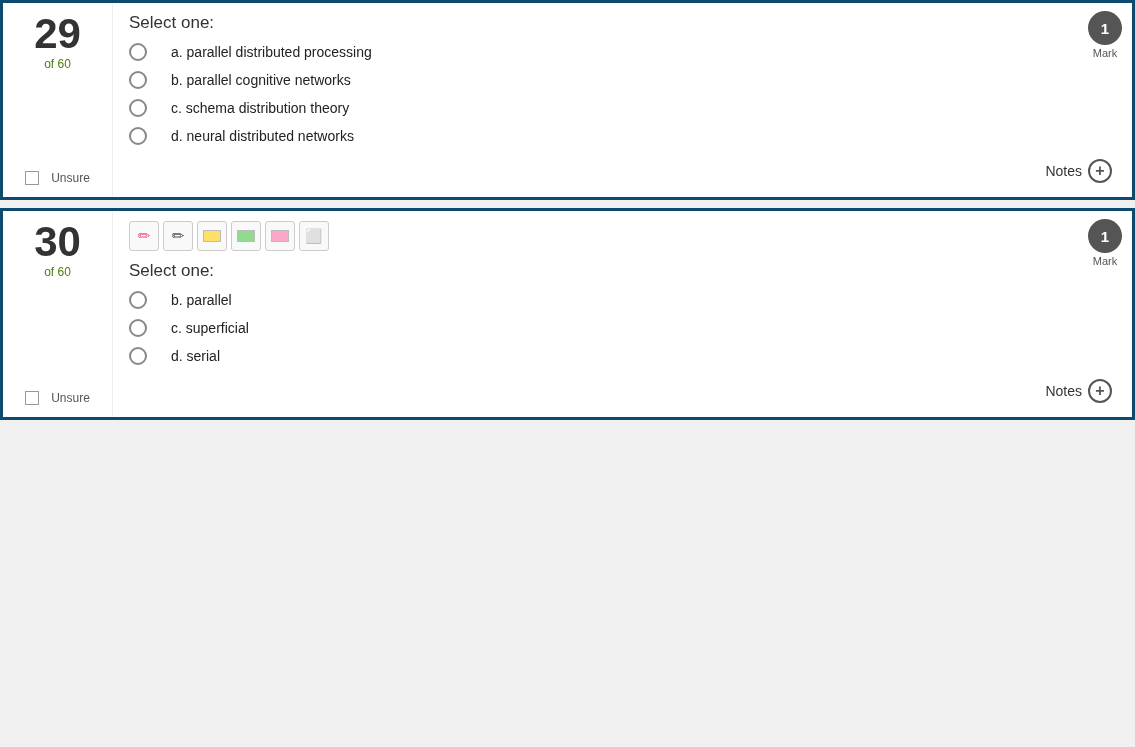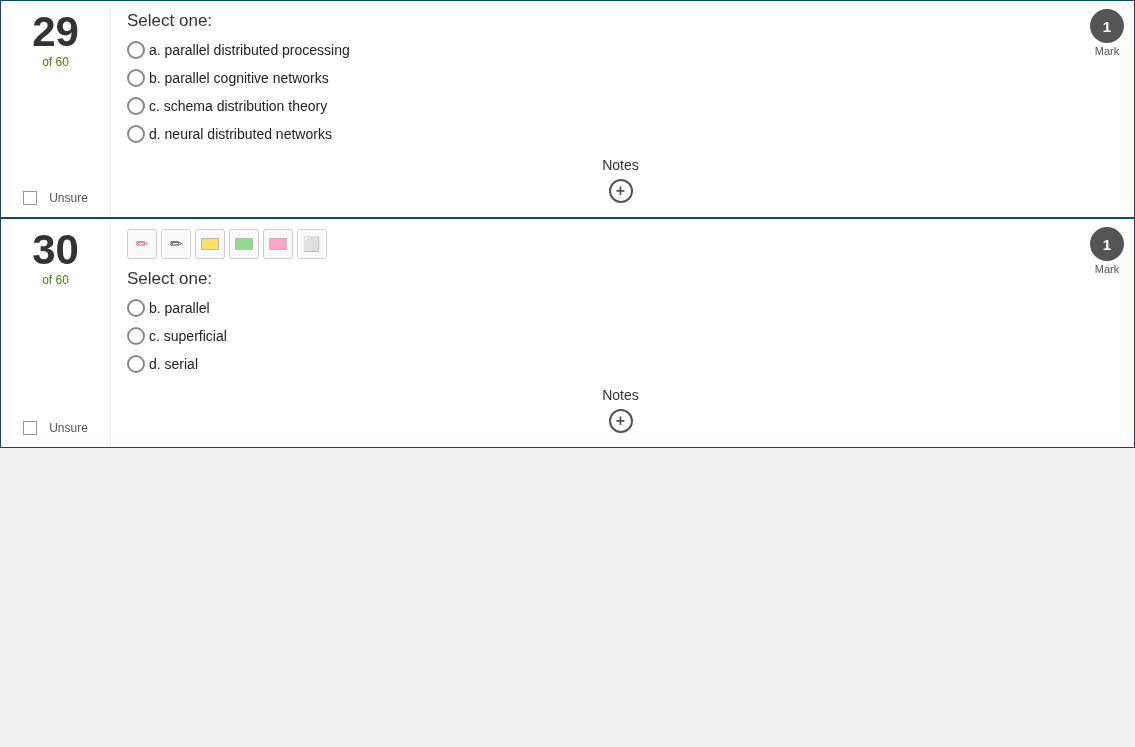--- a/index.html
+++ b/index.html
@@ -18,21 +18,22 @@
     .page-container {
       width: 1135px;
       min-height: 747px;
       background: #f0f0f0;
       overflow: hidden;
     }
 
     .question-block {
       display: flex;
       background: #fff;
-      border: 1px solid #0c4a6e;
+      margin-bottom: 8px;
+      border: 3px solid #0c4a6e;
     }
 
     .question-left {
       width: 110px;
       min-width: 110px;
       display: flex;
       flex-direction: column;
       align-items: center;
       padding-top: 10px;
       border-right: 1px solid #eee;
@@ -135,21 +136,21 @@
 
     .select-one-label {
       font-size: 17px;
       color: #333;
       margin-bottom: 10px;
     }
 
     .option-item {
       display: flex;
       align-items: center;
-      gap: 4px;
+      gap: 24px;
       margin-bottom: 10px;
     }
 
     .radio-circle {
       width: 18px;
       height: 18px;
       min-width: 18px;
       border-radius: 50%;
       border: 2px solid #888;
       background: #fff;
@@ -161,21 +162,20 @@
       color: #222;
     }
 
     .notes-row {
       display: flex;
       justify-content: flex-end;
       align-items: center;
       gap: 6px;
       margin-top: 14px;
       padding-right: 4px;
-      flex-direction: column;
     }
 
     .notes-label {
       font-size: 14px;
       color: #333;
     }
 
     .notes-add-btn {
       width: 24px;
       height: 24px;

